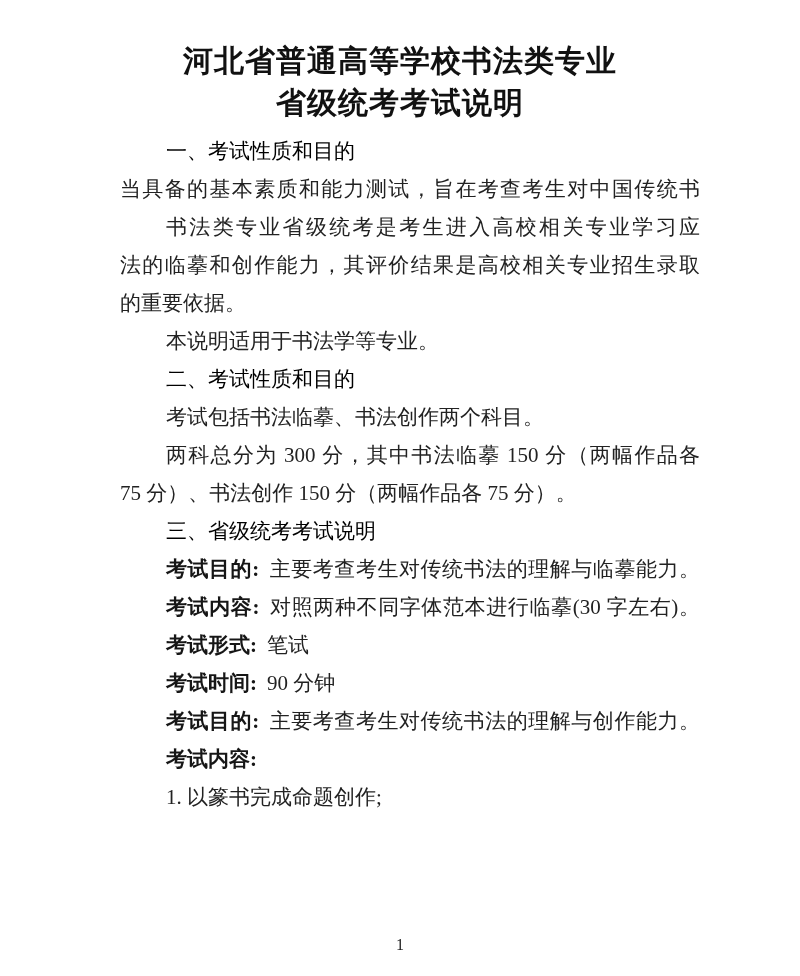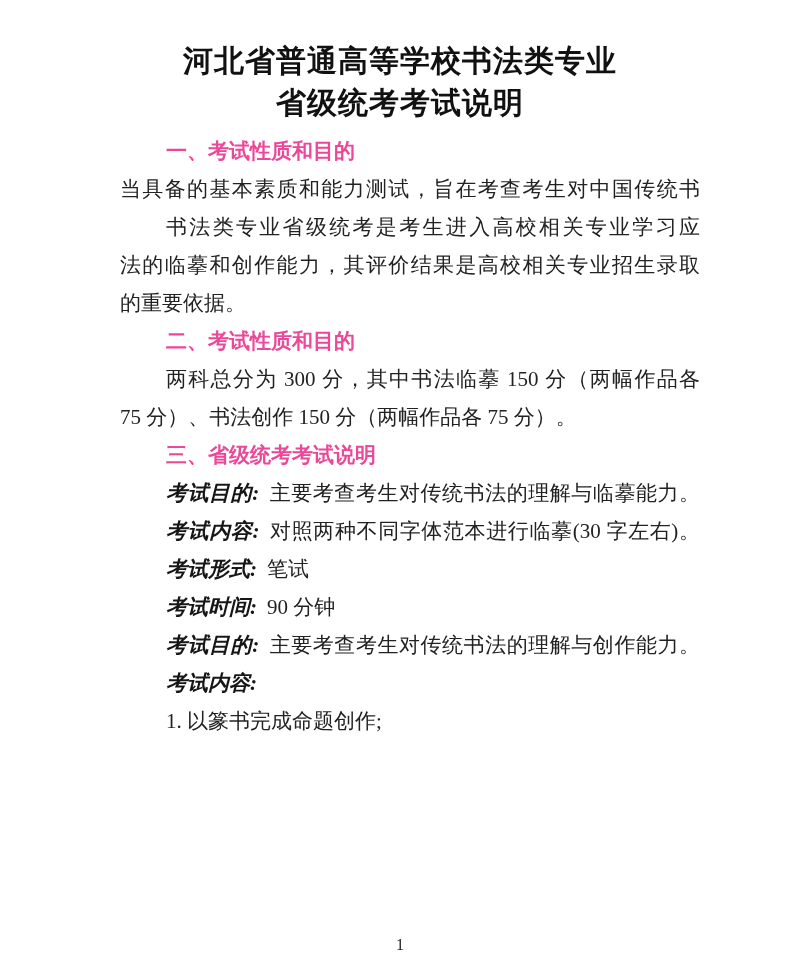--- a/index.html
+++ b/index.html
@@ -36,22 +36,22 @@
     line-height: 38px;
     overflow: hidden;
     white-space: nowrap;
   }
   .indent { text-indent: 46px; }
   .fill {
     white-space: normal;
     text-align: justify;
     text-align-last: justify;
   }
-  .heading { font-weight: 700; color: #ec4899; }
-  .lbl { font-weight: 700; color: #161616; margin-right: 10px; font-style: italic; }
+  .heading { font-weight: 400; color: #000000; }
+  .lbl { font-weight: 700; color: #161616; margin-right: 10px; }
   .page-num {
     position: absolute;
     left: 0;
     right: 0;
     bottom: 22px;
     text-align: center;
     font-size: 16px;
     color: #222222;
   }
 </style>
@@ -67,23 +67,25 @@
 
   <div class="doc-body">
 
     <div class="line heading indent">一、考试性质和目的</div>
 
     <div class="line fill">当具备的基本素质和能力测试，旨在考查考生对中国传统书</div>
     <div class="line indent fill">书法类专业省级统考是考生进入高校相关专业学习应</div>
     <div class="line fill">法的临摹和创作能力，其评价结果是高校相关专业招生录取</div>
     <div class="line">的重要依据。</div>
 
+    <div class="line indent">本说明适用于书法学等专业。</div>
 
     <div class="line heading indent">二、考试性质和目的</div>
 
+    <div class="line indent">考试包括书法临摹、书法创作两个科目。</div>
 
     <div class="line indent fill">两科总分为 300 分，其中书法临摹 150 分（两幅作品各</div>
     <div class="line">75 分）、书法创作 150 分（两幅作品各 75 分）。</div>
 
     <div class="line heading indent">三、省级统考考试说明</div>
 
 
     <div class="line indent fill"><span class="lbl">考试目的:</span><span>主要考查考生对传统书法的理解与临摹能力。</span></div>
 
     <div class="line indent fill"><span class="lbl">考试内容:</span><span>对照两种不同字体范本进行临摹(30 字左右)。</span></div>

